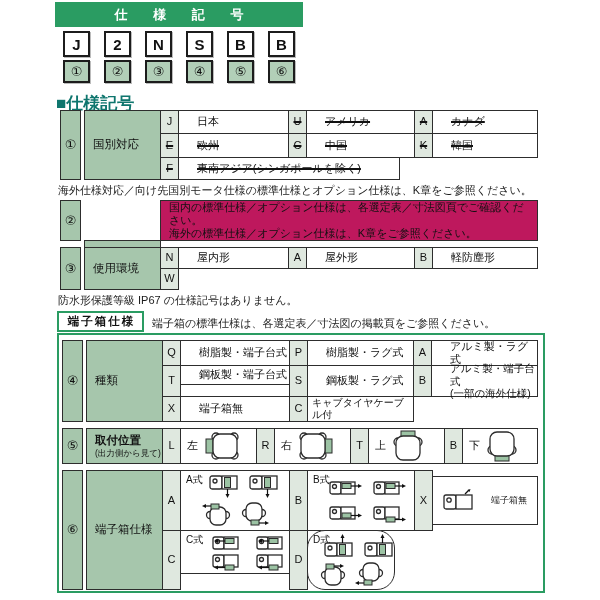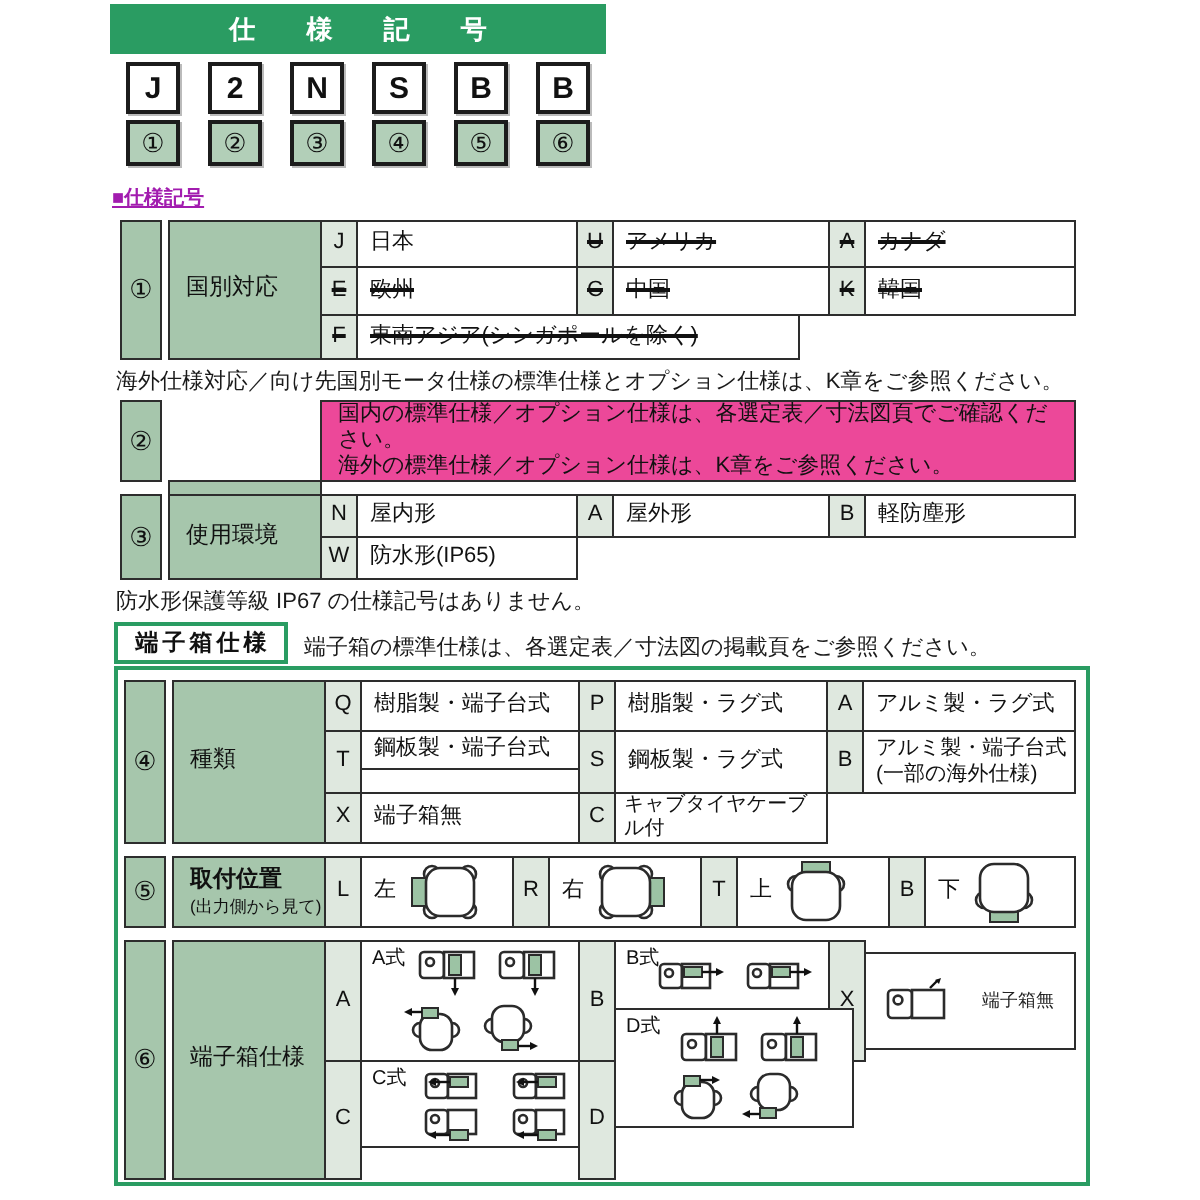--- a/index.html
+++ b/index.html
@@ -6,28 +6,28 @@
   #screen{position:relative;width:600px;height:600px;background:#fff;overflow:hidden;
           font-family:"Liberation Sans","DejaVu Sans",sans-serif;color:#111;}
   .abs{position:absolute;box-sizing:border-box;}
   
   .titlebar{background:#2a9c62;color:#fff;font-size:13px;font-weight:bold;
             display:flex;align-items:center;justify-content:center;letter-spacing:11px;text-indent:11px;}
   .codebox{background:#fff;border:2px solid #1c1c1c;display:flex;align-items:center;justify-content:center;
            font-size:15px;font-weight:bold;box-shadow:1px 1px 0 #bbb;}
   .numbox{background:#b2cfb8;border:2px solid #1c1c1c;display:flex;align-items:center;justify-content:center;
           font-size:13px;box-shadow:1px 1px 0 #bbb;}
-  .sechead{font-size:10px;font-weight:bold;color:#a21caf;text-decoration:underline;}
+  .sechead{font-size:17px;font-weight:bold;color:#0f766e;}
   
   .cell{position:absolute;box-sizing:border-box;border:1.5px solid #2d2d2d;background:#fff;
         display:flex;align-items:center;font-size:11px;line-height:1.2;}
   .numcell{background:#a6c6ac;justify-content:center;font-size:13px;}
   .labelcell{background:#a6c6ac;padding-left:8px;font-size:11.5px;}
   .code{background:#dfe8df;justify-content:center;font-size:11px;}
-  .val{padding-left:6px;}
+  .val{padding-left:18px;}
   .strike{text-decoration:line-through;text-decoration-thickness:1.5px;}
   .note{position:absolute;font-size:11px;color:#1a1a1a;}
   .greenbox{position:absolute;box-sizing:border-box;border:2px solid #2a9c62;background:#fff;}
   .tbtag{position:absolute;box-sizing:border-box;border:2px solid #2a9c62;background:#fff;
          display:flex;align-items:center;justify-content:center;font-size:11.5px;font-weight:bold;
          letter-spacing:2px;text-indent:2px;}
   .sub{font-size:8.5px;display:block;}
   .lblcol{flex-direction:column;align-items:flex-start;justify-content:center;}
   .stylelab{position:absolute;left:5px;top:3px;font-size:10px;color:#111;}
   .diagwrap{position:absolute;inset:0;display:flex;flex-direction:column;align-items:center;justify-content:space-evenly;}
@@ -79,36 +79,35 @@
   <div class="cell code strike" style="left:414px;top:133px;width:19px;height:25px;">K</div>
   <div class="cell val strike" style="left:432px;top:133px;width:106px;height:25px;">韓国</div>
 
   <div class="cell code strike" style="left:160px;top:157px;width:19px;height:23px;">F</div>
   <div class="cell val strike" style="left:178px;top:157px;width:222px;height:23px;">東南アジア(シンガポールを除く)</div>
 
   <div class="note" style="left:58px;top:183px;">海外仕様対応／向け先国別モータ仕様の標準仕様とオプション仕様は、K章をご参照ください。</div>
 
   <div class="cell numcell" style="left:60px;top:200px;width:21px;height:41px;">②</div>
   <div class="cell labelcell" style="left:84px;top:200px;width:77px;height:41px;margin-top:40px;">電圧</div>
-  <div class="cell" style="left:160px;top:200px;width:378px;height:41px;background:#ec4899;padding:3px 8px;flex-direction:column;align-items:flex-start;justify-content:center;">
+  <div class="cell" style="left:160px;top:200px;width:378px;height:41px;background:#be185d;padding:3px 8px;flex-direction:column;align-items:flex-start;justify-content:center;">
     <span>国内の標準仕様／オプション仕様は、各選定表／寸法図頁でご確認ください。</span>
     <span>海外の標準仕様／オプション仕様は、K章をご参照ください。</span>
   </div>
 
   <div class="cell numcell" style="left:60px;top:247px;width:21px;height:43px;">③</div>
   <div class="cell labelcell" style="left:84px;top:247px;width:77px;height:43px;">使用環境</div>
 
   <div class="cell code" style="left:160px;top:247px;width:19px;height:22px;">N</div>
   <div class="cell val" style="left:178px;top:247px;width:111px;height:22px;">屋内形</div>
   <div class="cell code" style="left:288px;top:247px;width:19px;height:22px;">A</div>
   <div class="cell val" style="left:306px;top:247px;width:109px;height:22px;">屋外形</div>
   <div class="cell code" style="left:414px;top:247px;width:19px;height:22px;">B</div>
   <div class="cell val" style="left:432px;top:247px;width:106px;height:22px;">軽防塵形</div>
   <div class="cell code" style="left:160px;top:268px;width:19px;height:22px;">W</div>
-  <div class="cell val" style="left:178px;top:268px;width:111px;height:22px;">防水形(IP65)</div>
 
   <div class="note" style="left:58px;top:293px;">防水形保護等級 IP67 の仕様記号はありません。</div>
 
   <div class="tbtag" style="left:57px;top:311px;width:87px;height:21px;">端子箱仕様</div>
   <div class="note" style="left:152px;top:316px;">端子箱の標準仕様は、各選定表／寸法図の掲載頁をご参照ください。</div>
 
   <div class="greenbox" style="left:57px;top:333px;width:488px;height:260px;"></div>
 
   <div class="cell numcell" style="left:62px;top:340px;width:21px;height:82px;">④</div>
   <div class="cell labelcell" style="left:86px;top:340px;width:77px;height:82px;">種類</div>
@@ -326,21 +325,21 @@
           <rect x="20" y="3" width="14" height="12" class="ln"></rect>
           <rect x="21" y="13" width="9" height="5" class="gb"></rect>
           <line x1="21" y1="15.5" x2="13" y2="15.5" class="ar"></line>
             <polygon points="10,15.5 14,13.5 14,17.5" class="ah"></polygon>
         </svg>
       </div>
     </div>
   </div>
 
   <div class="cell code" style="left:289px;top:530px;width:19px;height:60px;">D</div>
-  <div class="cell" style="left:307px;top:504px;width:120px;height:60px;">
+  <div class="cell" style="left:307px;top:530px;width:88px;height:60px;border-radius:18px;">
     <span class="stylelab">D式</span>
     <div class="diagwrap">
       <div class="diagrow" style="margin-left:18px;">
         <svg width="32" height="25" viewBox="0 0 32 25">
           <rect x="1" y="10" width="12" height="13" rx="2" class="ln"></rect>
             <circle cx="6" cy="15" r="2" class="ln"></circle>
           <rect x="13" y="10" width="15" height="13" class="ln"></rect>
           <rect x="15.5" y="11.5" width="6" height="10" class="gb"></rect>
           <line x1="18.5" y1="10" x2="18.5" y2="4" class="ar"></line>
             <polygon points="18.5,1 16.5,5 20.5,5" class="ah"></polygon>

